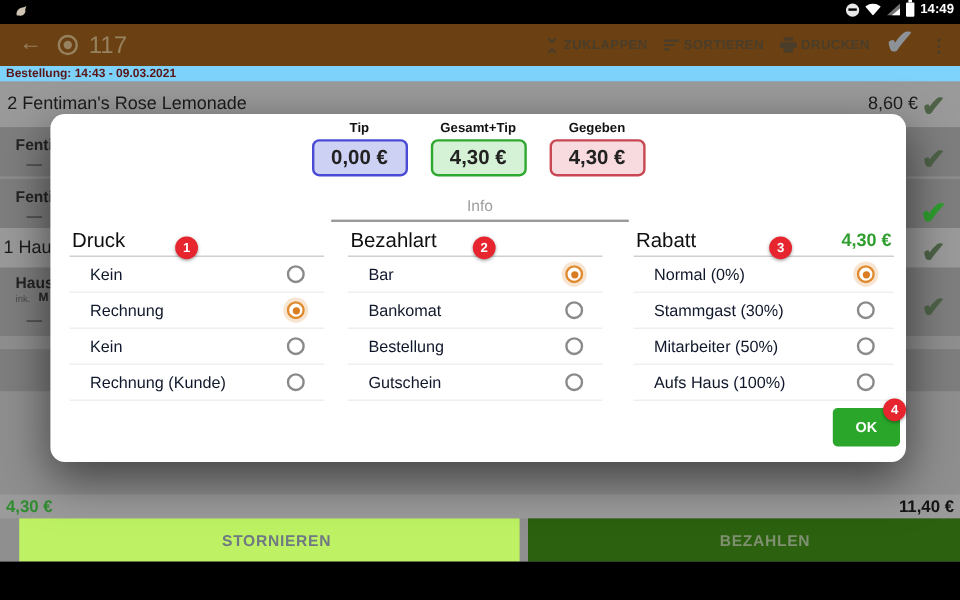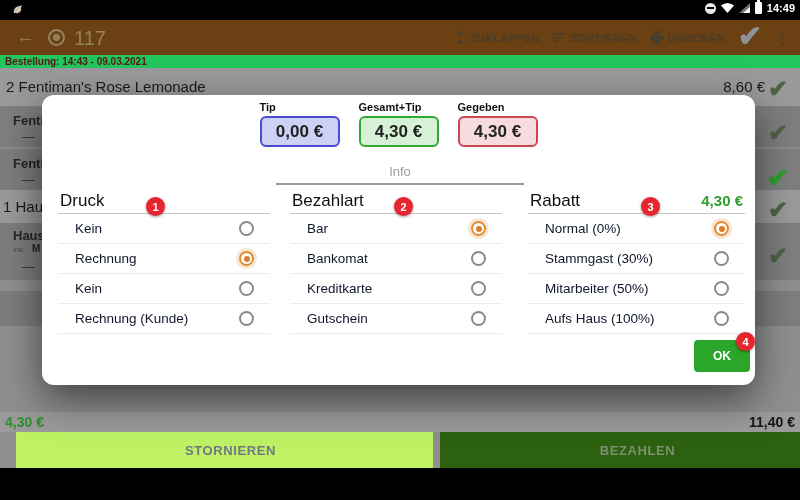--- a/index.html
+++ b/index.html
@@ -22,21 +22,21 @@
   .tb-table{position:absolute;left:48px;top:9px;width:17px;height:17px;border:2px solid #97825F;
             border-radius:50%;box-sizing:border-box;}
   .tb-table::after{content:"";position:absolute;left:3px;top:3px;width:7px;height:7px;background:#97825F;border-radius:50%;}
   .tb-num{position:absolute;left:74px;top:7px;font-size:20px;color:#97825F;}
   .tb-actions{position:absolute;right:10px;top:0;height:35px;display:flex;align-items:center;gap:13px;}
   .tb-act{display:flex;align-items:center;gap:4px;color:#4A3D29;font-size:11px;font-weight:bold;letter-spacing:.3px;}
   .tb-check{font-size:29px;font-weight:bold;color:#8C9298;line-height:35px;margin-top:-3px;}
   .tb-dots{color:#4A3D29;font-size:15px;font-weight:bold;}
 
   
-  .order-bar{position:absolute;top:55px;left:0;width:800px;height:13px;background:#22c55e;
+  .order-bar{position:absolute;top:55px;left:0;width:800px;height:13px;background:#7dd3fc;
              color:#5B1616;font-size:10px;font-weight:bold;line-height:13px;padding-left:5px;box-sizing:border-box;}
   .rowA{position:absolute;left:0;width:800px;background:#9A9A9A;color:#1b1b1b;}
   .rowB{position:absolute;left:0;width:800px;background:#7E7E7E;color:#242424;}
   .row1{top:68px;height:38px;}
   .row1 .nm{position:absolute;left:6px;top:10px;font-size:15px;}
   .row1 .pr{position:absolute;right:35px;top:10px;font-size:15px;}
   .sub1{top:106px;height:41px;} .sub2{top:149px;height:41px;}
   .row2{top:190px;height:33px;} .row2 .nm{position:absolute;left:3px;top:8px;font-size:15px;}
   .sub3{top:223px;height:57px;} .band4{top:291px;height:35px;}
   .sub-nm{position:absolute;left:13px;top:7px;font-size:13px;font-weight:bold;}
@@ -55,21 +55,21 @@
   .f-btn{position:absolute;top:432px;height:36px;display:flex;align-items:center;justify-content:center;
          font-size:13px;font-weight:bold;letter-spacing:.6px;}
   .f-cancel{left:16px;width:405px;background:#bef264;color:#6F7983;padding-left:12px;}
   .f-pay{left:405px;width:395px;background:#2B610F;color:#7E9070;margin-left:35px;}
   .nav{position:absolute;top:468px;left:0;width:800px;height:32px;background:#000;}
 
   
   .dialog{position:absolute;left:42px;top:95px;width:713px;height:290px;background:#fff;
           border-radius:12px;box-shadow:0 14px 40px rgba(0,0,0,.55);z-index:4;}
   .amounts{position:absolute;top:6px;left:0;right:0;display:flex;justify-content:center;gap:19px;}
-  .amount{display:flex;flex-direction:column;gap:3px;}
+  .amount{display:flex;flex-direction:column;align-items:center;gap:3px;}
   .amount-label{font-size:11px;font-weight:bold;color:#111;}
   .amount-box{width:76px;height:27px;border:2px solid;border-radius:6px;display:flex;align-items:center;
               justify-content:center;font-size:17px;font-weight:bold;color:#222;}
   .tip{border-color:#4A4AD4;background:#CDD2F4;}
   .gesamt{border-color:#2EA82E;background:#D6F2D6;}
   .gegeben{border-color:#C94753;background:#F7DBDE;}
   .info-input{position:absolute;top:64px;left:234px;width:244px;height:22px;border:none;outline:none;
               border-bottom:2px solid #9a9a9a;background:transparent;text-align:center;font-size:13px;
               font-family:"Liberation Sans",sans-serif;}
   .info-input::placeholder{color:#9E9E9E;}
@@ -242,21 +242,21 @@
       </div>
       <div class="opt">
         <span>Bar</span>
         <span class="radio sel"></span>
       </div>
       <div class="opt">
         <span>Bankomat</span>
         <span class="radio"></span>
       </div>
       <div class="opt">
-        <span>Kreditkarte</span>
+        <span>Bestellung</span>
         <span class="radio"></span>
       </div>
       <div class="opt">
         <span>Gutschein</span>
         <span class="radio"></span>
       </div>
     </div>
 
     <div class="col col3">
       <div class="col-head">

